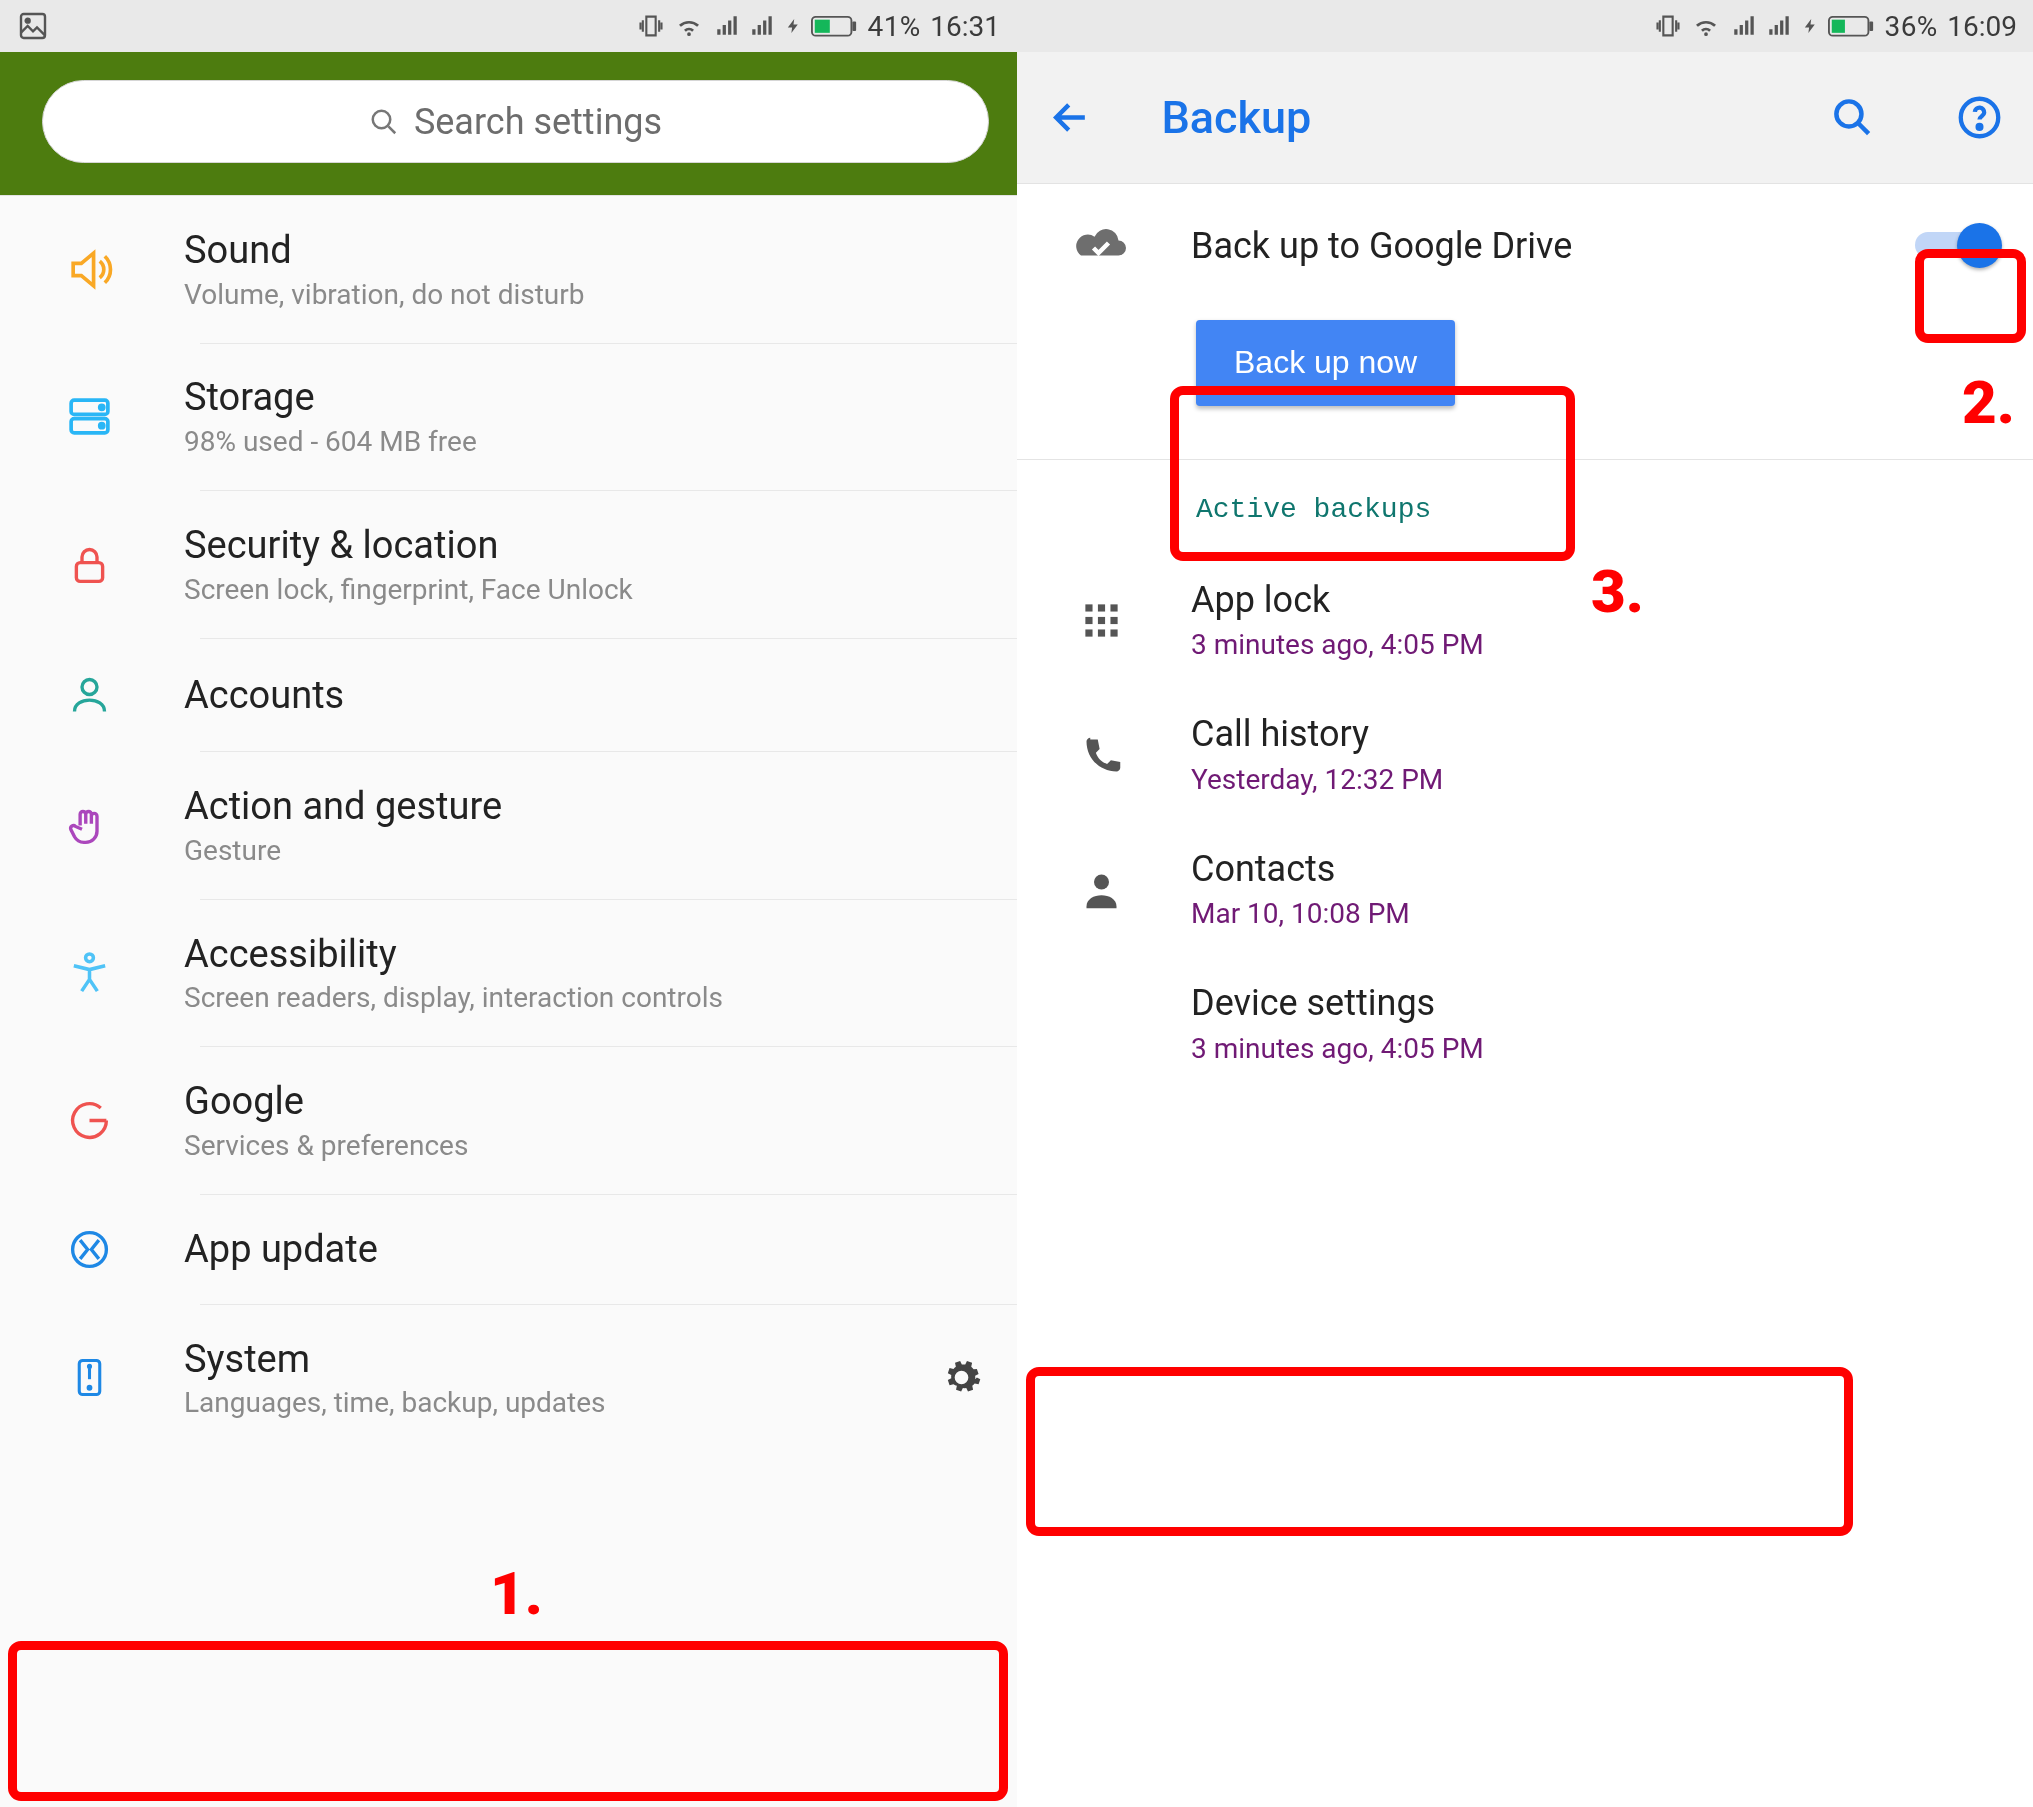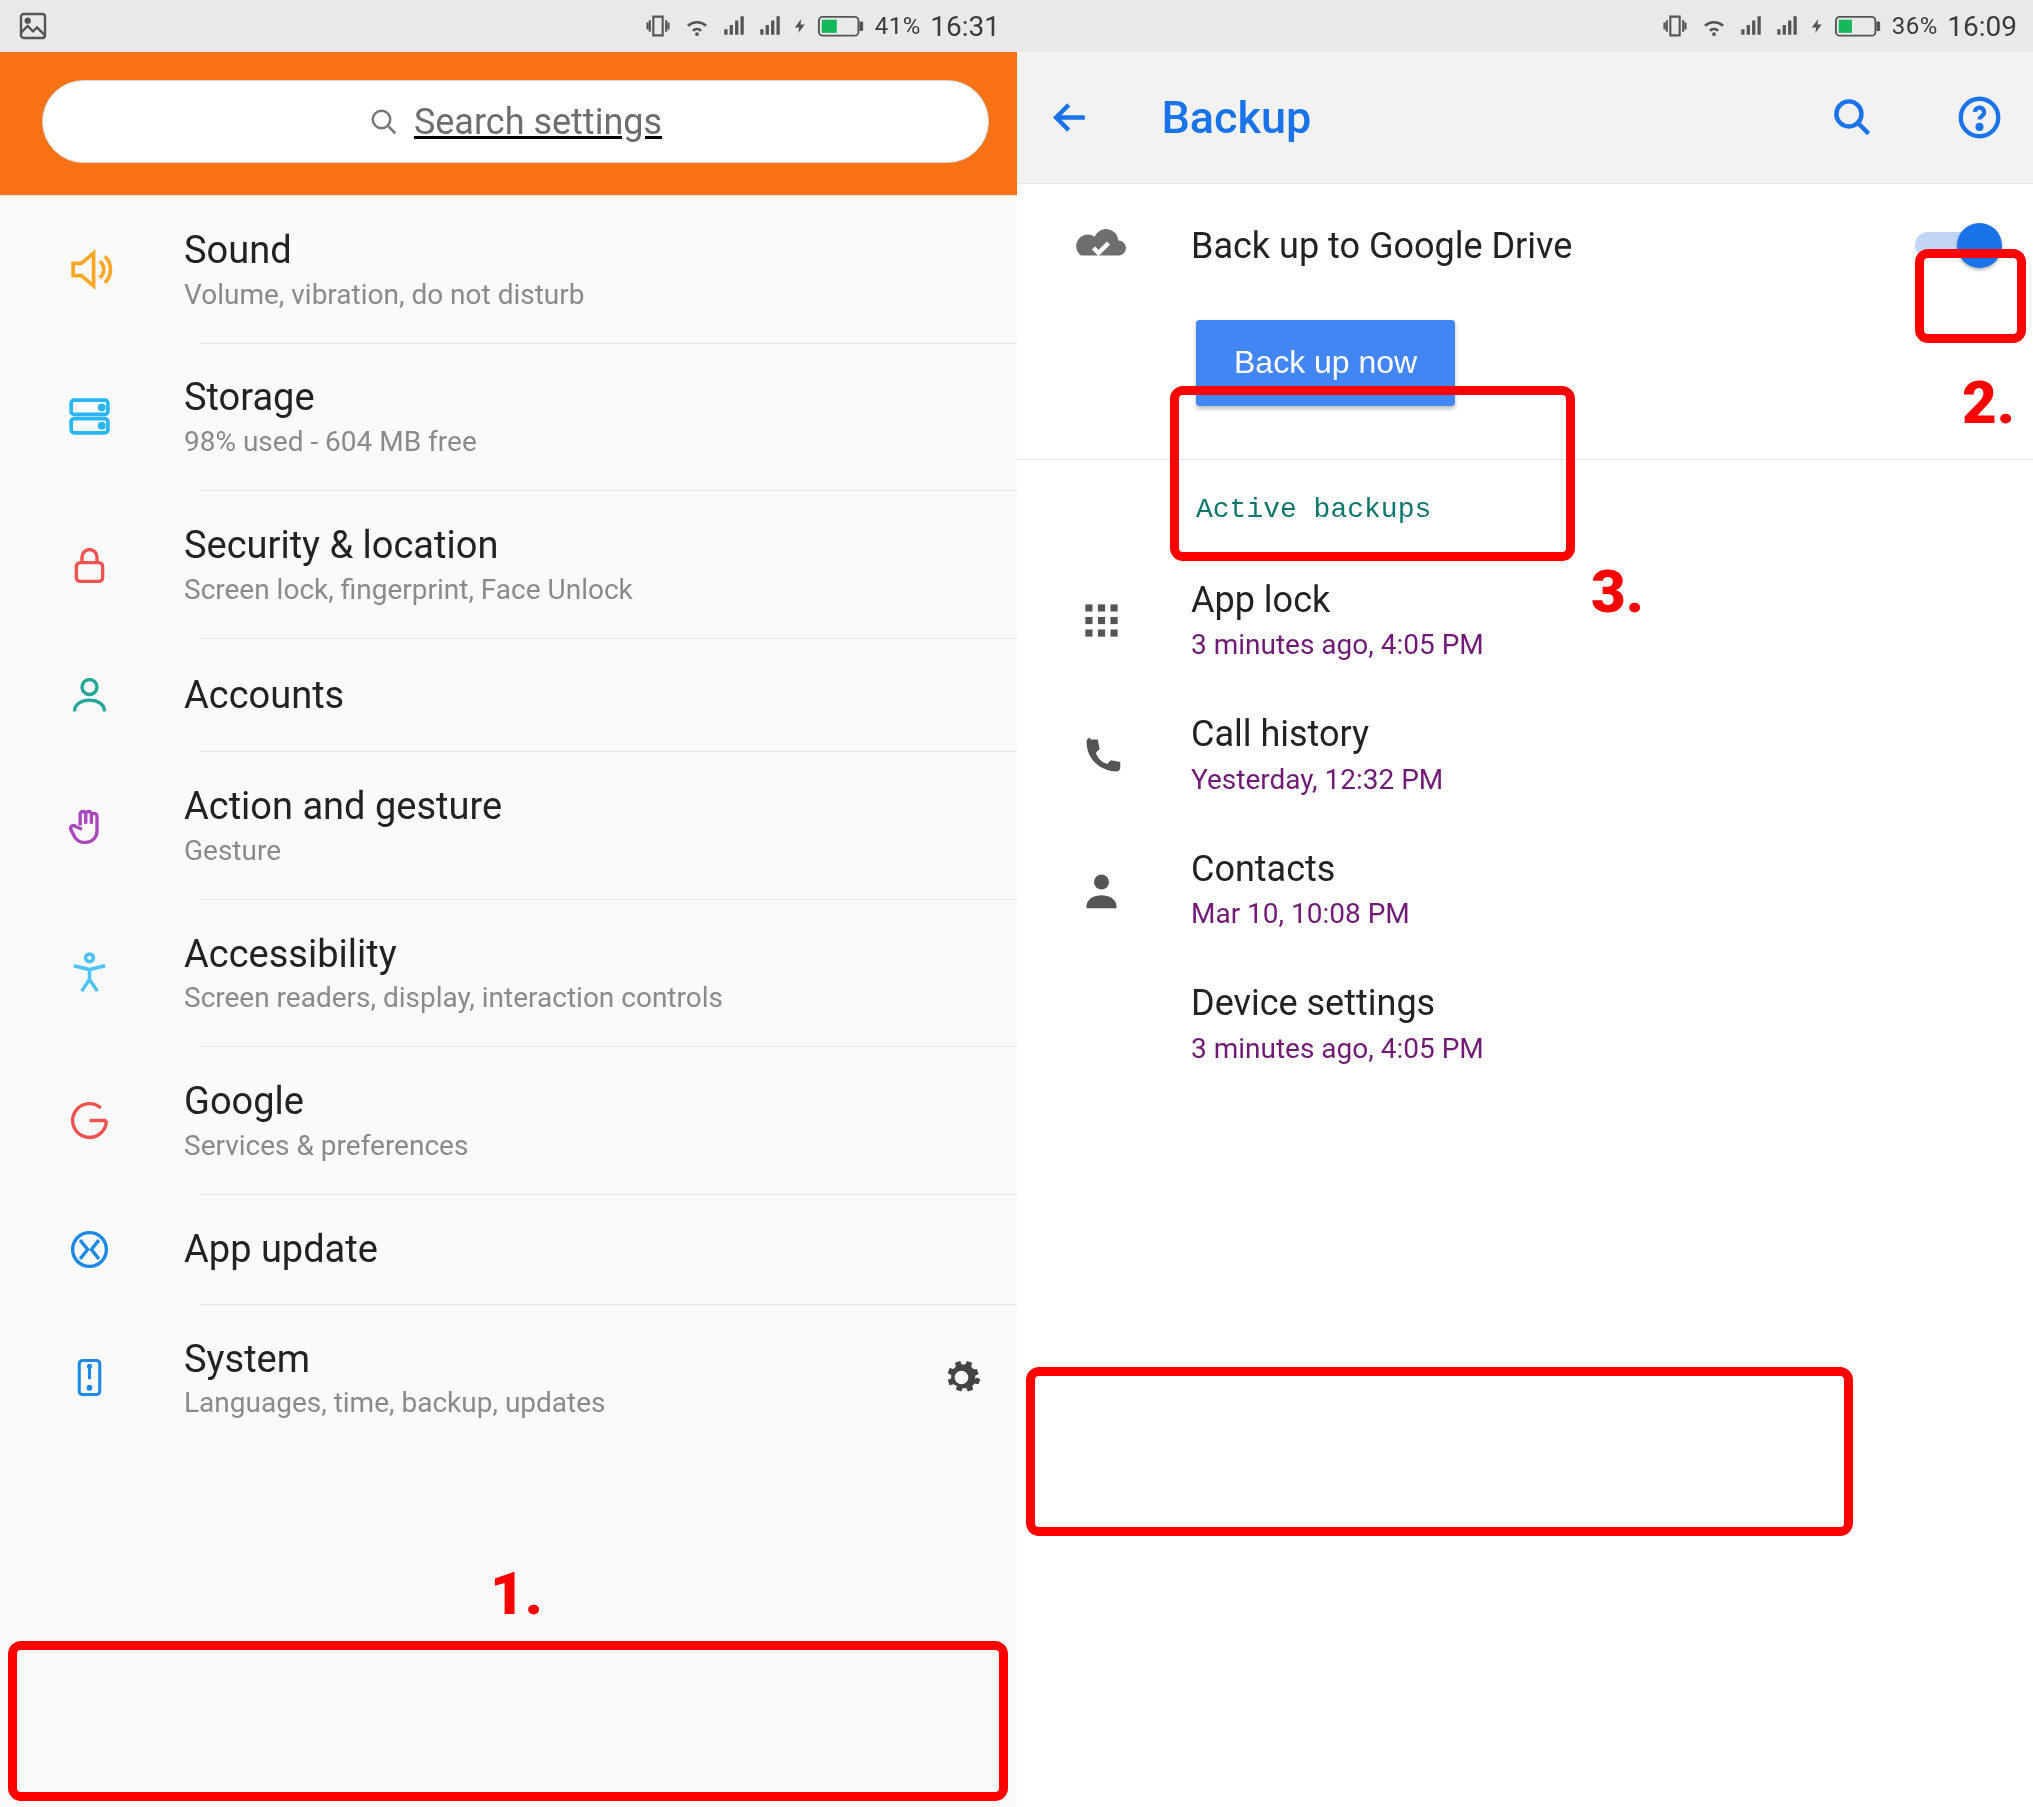--- a/index.html
+++ b/index.html
@@ -20,25 +20,25 @@
     background: #E9E9E9;
     display: flex;
     justify-content: space-between;
     align-items: center;
     padding: 0 17px;
     color: #3b3b3b;
     font-size: 26px;
   }
   .status-left { display: flex; align-items: center; gap: 9.4px; }
   .status-right { display: flex; align-items: center; gap: 9.4px; }
-  .status-pct { font-size: 24px; letter-spacing: 0.5px; }
+  .status-pct { font-size: 28px; letter-spacing: 0.5px; }
   .status-time { font-size: 28px; }
 
   
-  .search-wrap { padding: 28px 28px 32px 42px; background: #f97316; border-bottom: 0.9px solid #e3e3e3; text-decoration: underline; }
+  .search-wrap { padding: 28px 28px 32px 42px; background: #4d7c0f; border-bottom: 0.9px solid #e3e3e3; }
   .search-pill {
     height: 83px;
     border: 0.9px solid #d6d6d6;
     border-radius: 47px;
     background: #fff;
     display: flex;
     align-items: center;
     justify-content: center;
     gap: 15px;
     color: #6d6d6d;

